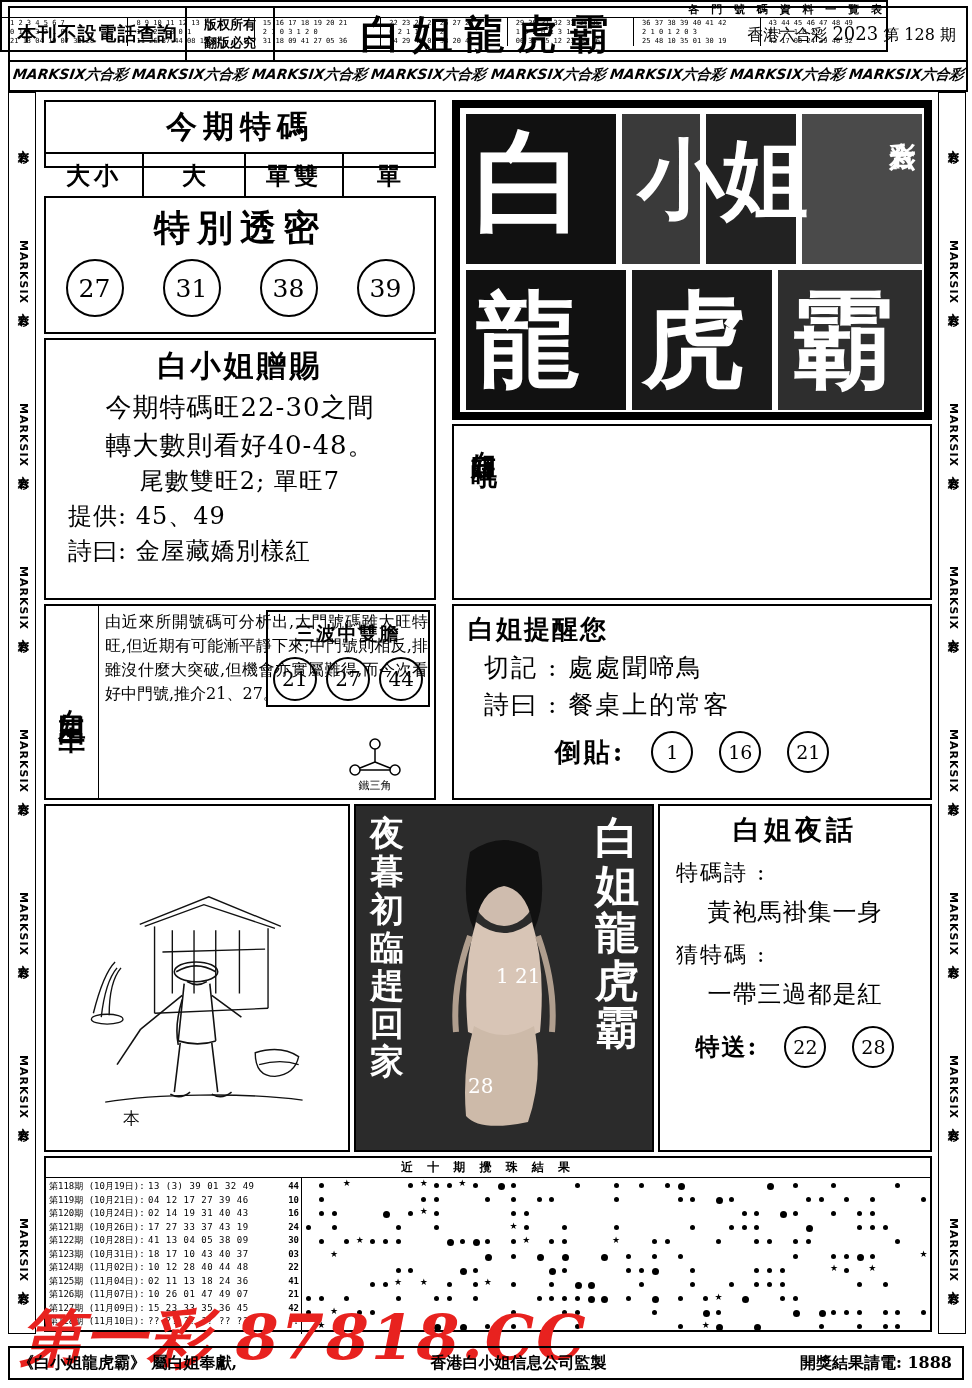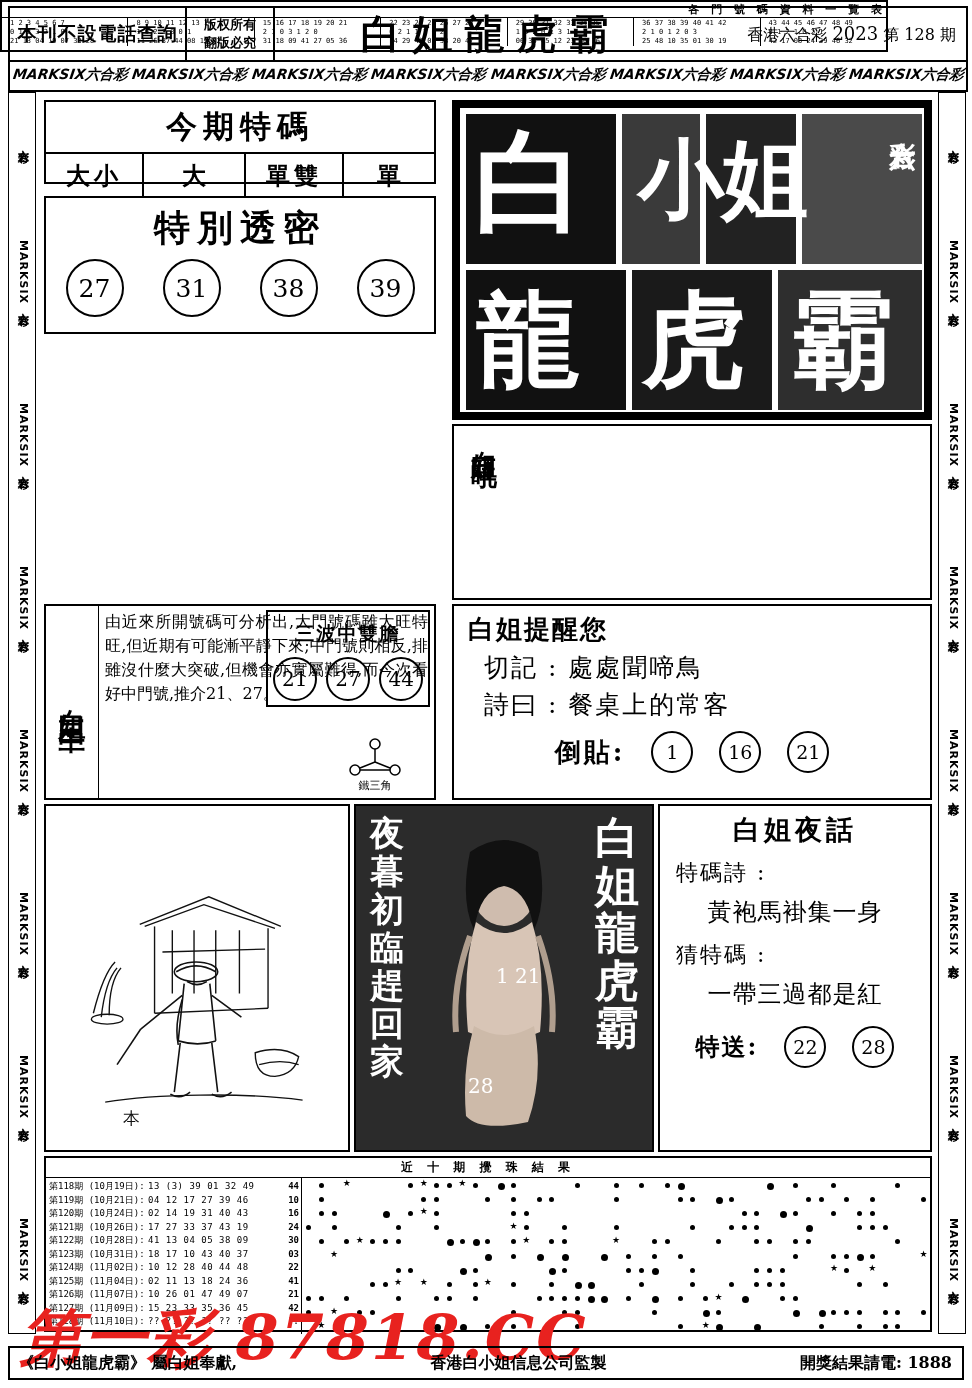--- a/index.html
+++ b/index.html
@@ -22,21 +22,21 @@
   
   .rail{position:absolute;top:92px;width:26px;height:1240px;border:1px solid #000;display:flex;flex-direction:column;align-items:center;justify-content:space-around;overflow:hidden;}
   .rail.left{left:8px;}
   .rail.right{left:938px;}
   .rail span{writing-mode:vertical-rl;font-size:11px;font-weight:bold;letter-spacing:1px;white-space:nowrap;}
 
   
   .box{position:absolute;border:2px solid #000;box-sizing:border-box;background:#fff;}
 
   
-  #boxTeMa{left:44px;top:100px;width:392px;height:84px;}
+  #boxTeMa{left:44px;top:100px;width:392px;height:68px;}
   .te-title{text-align:center;font-size:31px;font-weight:bold;letter-spacing:6px;padding-top:4px;font-family:"DejaVu Serif","Liberation Serif",serif;}
   .te-row{display:flex;border-top:2px solid #000;height:44px;margin-top:4px;}
   .te-cell{display:flex;align-items:center;justify-content:center;font-size:24px;font-weight:bold;font-family:"DejaVu Serif","Liberation Serif",serif;}
   .te-cell.lbl{width:96px;border-right:2px solid #000;letter-spacing:4px;}
   .te-cell.val{width:100px;border-right:2px solid #000;}
   .te-cell.val2{flex:1;}
 
   #boxTou{left:44px;top:196px;width:392px;height:138px;}
   .tou-title{text-align:center;font-size:36px;font-weight:bold;letter-spacing:7px;padding-top:6px;font-family:"DejaVu Serif","Liberation Serif",serif;}
   .balls{display:flex;justify-content:space-around;align-items:center;margin-top:6px;}
@@ -197,20 +197,28 @@
   <div class="box" id="boxTou">
     <div class="tou-title">特別透密</div>
     <div class="balls">
       <div class="ball">27</div>
       <div class="ball">31</div>
       <div class="ball">38</div>
       <div class="ball">39</div>
     </div>
   </div>
 
+  <div class="box" id="boxZeng">
+    <div class="zeng-title">白小姐贈賜</div>
+    <div class="zeng-line">今期特碼旺22-30之間</div>
+    <div class="zeng-line">轉大數則看好40-48。</div>
+    <div class="zeng-line small">尾數雙旺2;  單旺7</div>
+    <div class="zeng-line small left">提供:  45、49</div>
+    <div class="zeng-line small left">詩曰:  金屋藏嬌別樣紅</div>
+  </div>
 
   <div class="box" id="boxSan">
     <div class="san-wrap">
       <div class="san-v">
         <span>白姐三中二</span>
       </div>
       <div class="san-body">
         <div class="san-sub">
           <div class="t">三波中雙膽</div>
           <div class="b">

